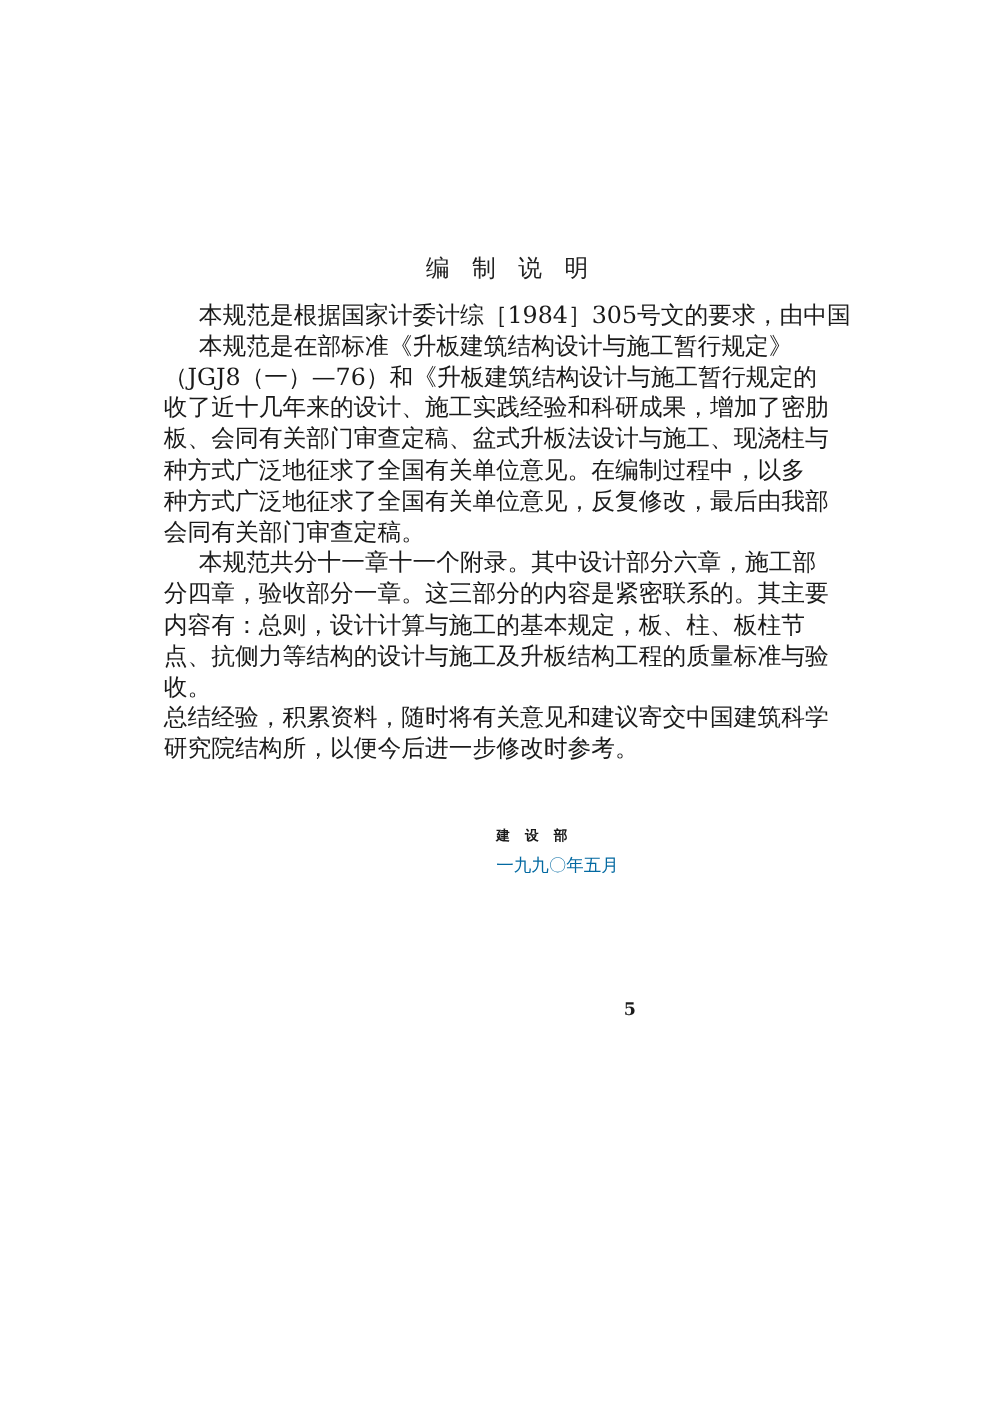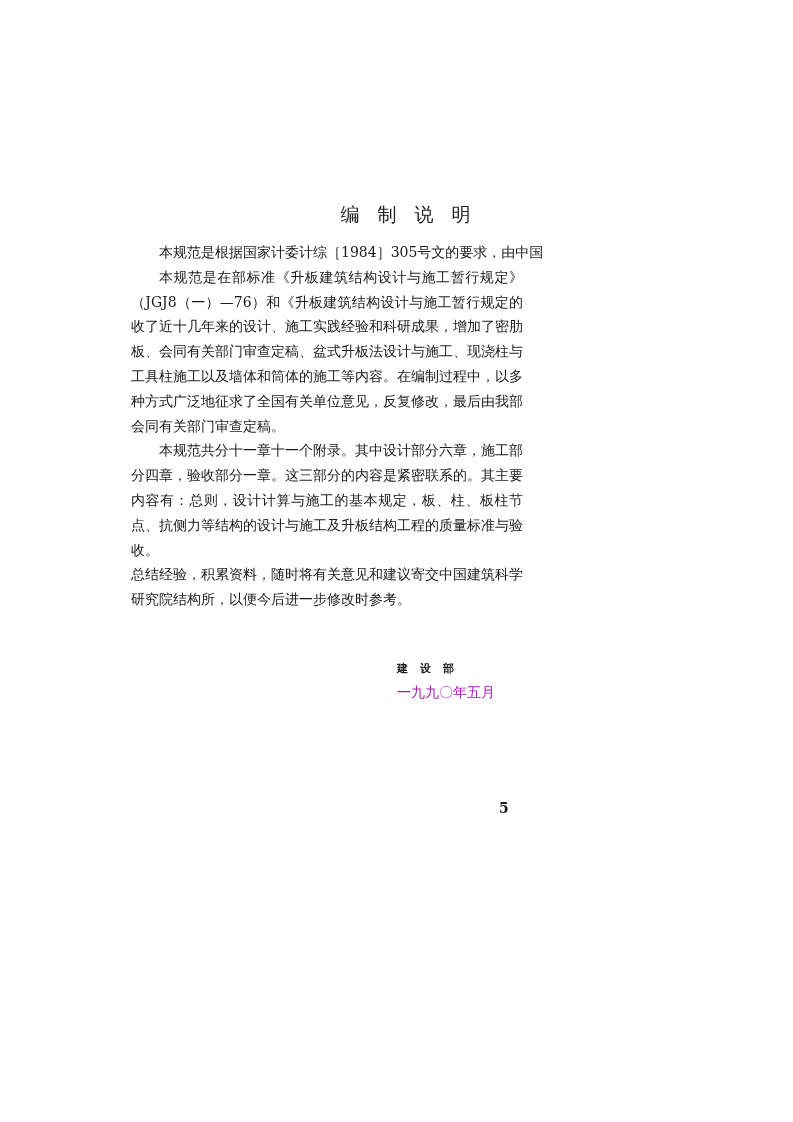--- a/index.html
+++ b/index.html
@@ -2,44 +2,44 @@
 <html><head>
 <meta charset="utf-8">
 <style>
   html, body { margin: 0; padding: 0; background: #ffffff; }
   body { width: 793px; height: 1122px; position: relative; overflow: hidden;
          font-family: "DejaVu Serif", "Liberation Serif", serif; color: #1a1a1a; }
   .page { position: absolute; left: 0; top: 0; width: 793px; height: 884px; }
   .title { position: absolute; left: 0; width: 793px; top: 202px; text-align: center;
            font-size: 19px; letter-spacing: 18px; padding-left: 18px; color: #222; }
   .body-text { position: absolute; left: 131px; top: 240px; width: 392px; }
-  .line { display: block; height: 24.8px; line-height: 24.8px; font-size: 14px;
+  .line { display: block; height: 24.8px; line-height: 24.8px; font-size: 19px;
           white-space: nowrap; text-align: justify; text-align-last: justify; }
   .line.last { text-align-last: left; }
   .line.indent { padding-left: 28px; }
   .sign { position: absolute; left: 397px; top: 661px; font-size: 11px;
           font-weight: bold; letter-spacing: 12px; }
-  .date { position: absolute; left: 397px; top: 684px; font-size: 14px; color: #a21caf; }
+  .date { position: absolute; left: 397px; top: 684px; font-size: 14px; color: #0369a1; }
   .pageno { position: absolute; left: 499px; top: 800px; font-size: 14px; font-weight: bold; }
 </style>
 </head>
 <body>
 
 <div class="page">
   <div class="title">编制说明</div>
 
   <div class="body-text">
 
     <span class="line indent">本规范是根据国家计委计综［1984］305号文的要求，由中国</span>
 
     <span class="line indent">本规范是在部标准《升板建筑结构设计与施工暂行规定》</span>
     <span class="line">（JGJ8（一）—76）和《升板建筑结构设计与施工暂行规定的</span>
     <span class="line">收了近十几年来的设计、施工实践经验和科研成果，增加了密肋</span>
     <span class="line">板、会同有关部门审查定稿、盆式升板法设计与施工、现浇柱与</span>
-    <span class="line">工具柱施工以及墙体和筒体的施工等内容。在编制过程中，以多</span>
+    <span class="line">种方式广泛地征求了全国有关单位意见。在编制过程中，以多</span>
     <span class="line">种方式广泛地征求了全国有关单位意见，反复修改，最后由我部</span>
     <span class="line last">会同有关部门审查定稿。</span>
 
     <span class="line indent">本规范共分十一章十一个附录。其中设计部分六章，施工部</span>
     <span class="line">分四章，验收部分一章。这三部分的内容是紧密联系的。其主要</span>
     <span class="line">内容有：总则，设计计算与施工的基本规定，板、柱、板柱节</span>
     <span class="line">点、抗侧力等结构的设计与施工及升板结构工程的质量标准与验</span>
     <span class="line last">收。</span>
 
     <span class="line">总结经验，积累资料，随时将有关意见和建议寄交中国建筑科学</span>

